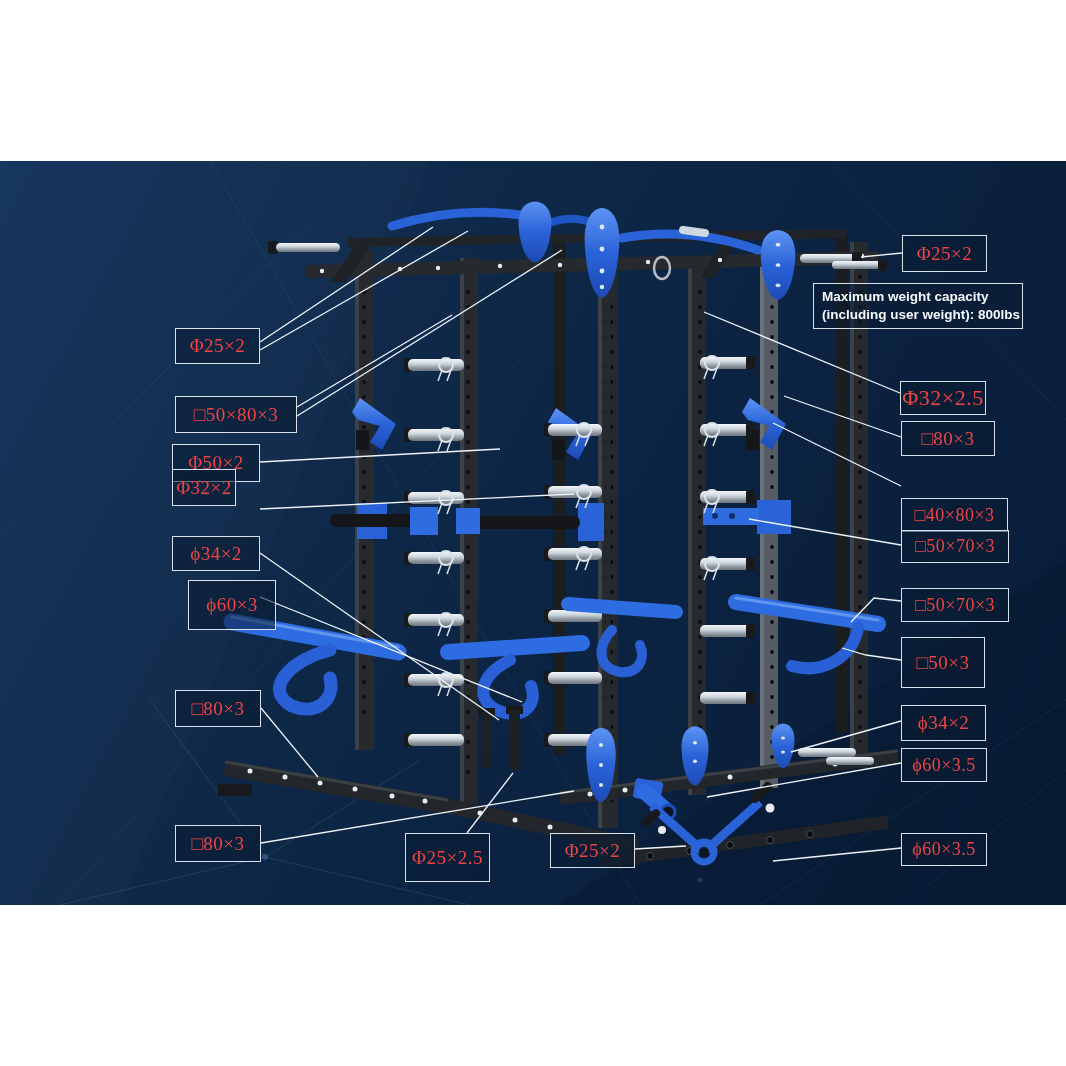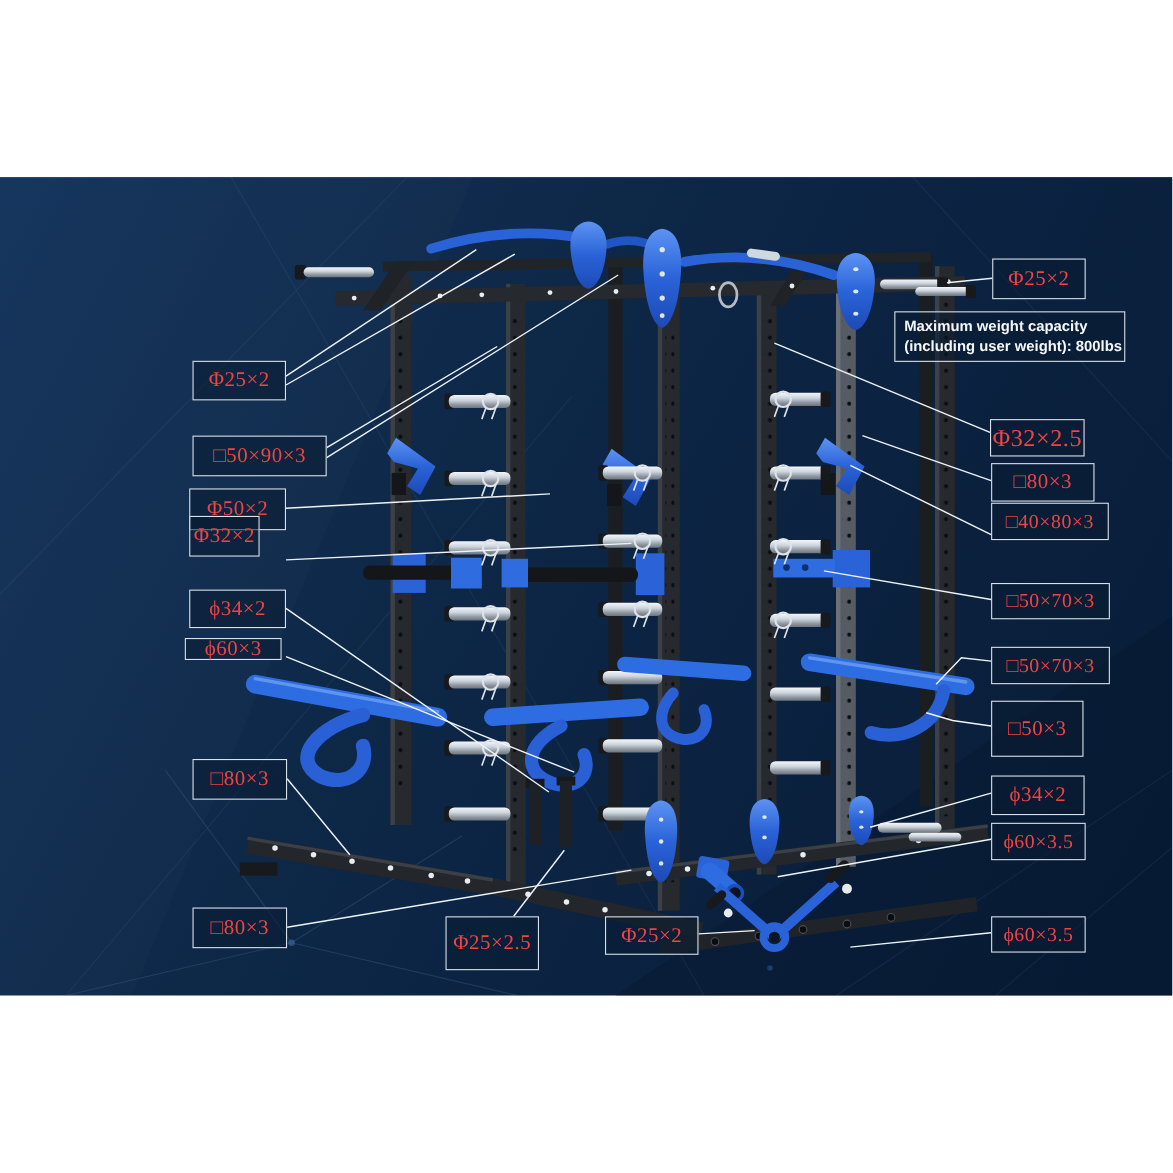--- a/index.html
+++ b/index.html
@@ -416,33 +416,33 @@
       <line x1="901" y1="545" x2="749" y2="519"></line>
       <polyline points="901,601 874,598 851,622"></polyline>
       <polyline points="901,660 866,655 842,648"></polyline>
       <line x1="901" y1="721" x2="791" y2="752"></line>
       <line x1="901" y1="763" x2="707" y2="797"></line>
       <line x1="901" y1="848" x2="773" y2="861"></line>
     </g>
   </svg>
 
   <div class="lbl" style="left:175px;top:328px;width:85px;height:36px">Φ25×2</div>
-  <div class="lbl" style="left:175px;top:396px;width:122px;height:37px">□50×90×3</div>
+  <div class="lbl" style="left:175px;top:396px;width:122px;height:37px">□50×80×3</div>
   <div class="lbl" style="left:172px;top:444px;width:88px;height:38px">Φ50×2</div>
   <div class="lbl" style="left:172px;top:469px;width:64px;height:37px">Φ32×2</div>
   <div class="lbl" style="left:172px;top:536px;width:88px;height:35px">ϕ34×2</div>
-  <div class="lbl" style="left:168px;top:580px;width:88px;height:20px">ϕ60×3</div>
+  <div class="lbl" style="left:188px;top:580px;width:88px;height:50px">ϕ60×3</div>
   <div class="lbl" style="left:175px;top:690px;width:86px;height:37px">□80×3</div>
   <div class="lbl" style="left:175px;top:825px;width:86px;height:37px">□80×3</div>
   <div class="lbl" style="left:405px;top:833px;width:85px;height:49px">Φ25×2.5</div>
   <div class="lbl" style="left:550px;top:833px;width:85px;height:35px">Φ25×2</div>
   <div class="lbl" style="left:902px;top:235px;width:85px;height:37px">Φ25×2</div>
   <div class="lbl" style="left:900px;top:381px;width:86px;height:34px;font-size:22px">Φ32×2.5</div>
   <div class="lbl" style="left:901px;top:421px;width:94px;height:35px">□80×3</div>
-  <div class="lbl" style="left:901px;top:457px;width:107px;height:34px;font-size:18px">□40×80×3</div>
+  <div class="lbl" style="left:901px;top:498px;width:107px;height:34px;font-size:18px">□40×80×3</div>
   <div class="lbl" style="left:901px;top:530px;width:108px;height:33px;font-size:18px">□50×70×3</div>
   <div class="lbl" style="left:901px;top:588px;width:108px;height:34px;font-size:18px">□50×70×3</div>
   <div class="lbl" style="left:901px;top:637px;width:84px;height:51px">□50×3</div>
   <div class="lbl" style="left:901px;top:705px;width:85px;height:36px">ϕ34×2</div>
   <div class="lbl" style="left:901px;top:748px;width:86px;height:34px;font-size:18px">ϕ60×3.5</div>
   <div class="lbl" style="left:901px;top:833px;width:86px;height:33px;font-size:18px">ϕ60×3.5</div>
 
   <div class="spec" style="left:813px;top:283px;width:210px;height:46px">
     <span>Maximum weight capacity</span>
     <span>(including user weight): 800lbs</span>

